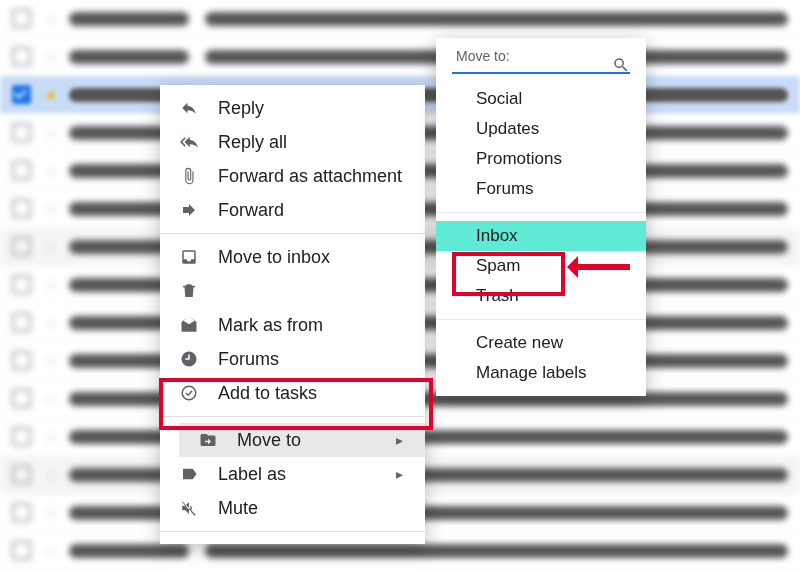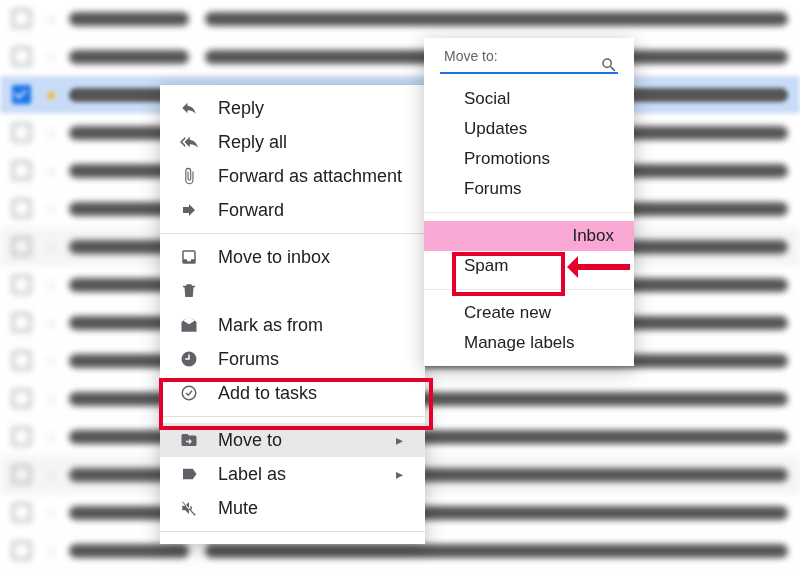--- a/index.html
+++ b/index.html
@@ -24,40 +24,40 @@
 
   .ctx-menu{position:absolute;left:160px;top:85px;width:265px;background:#fff;
     box-shadow:0 4px 18px rgba(0,0,0,.25);padding:6px 0;}
   .mi{display:flex;align-items:center;height:34px;padding:0 22px 0 18px;
     cursor:default;}
   .mi .ic{width:22px;color:#5f6368;margin-right:18px;display:flex;
     align-items:center;justify-content:center;}
   .mi .lbl{flex:1;color:#202124;font-size:18px;}
   .mi .arrow{color:#5f6368;margin-left:8px;}
   .sep{height:1px;background:#e0e0e0;margin:6px 0;}
-  .mi.hl{background:#e8e8e8;}
+  .mi.hl{background:#e8e8e8;margin-left:19px;}
 
   .red-box-mt{position:absolute;left:159px;top:378px;width:266px;height:44px;
     border:4px solid #e4002b;pointer-events:none;}
   .red-box-ib{position:absolute;left:452px;top:252px;width:105px;height:36px;
     border:4px solid #e4002b;pointer-events:none;}
   .red-arrow{position:absolute;left:570px;top:264px;width:60px;height:6px;
     background:#e4002b;pointer-events:none;}
   .red-arrow::before{content:"";position:absolute;left:-14px;top:-8px;
     border:11px solid transparent;border-right-color:#e4002b;}
 
-  .submenu{position:absolute;left:424px;top:38px;width:210px;background:#fff;
+  .submenu{position:absolute;left:436px;top:38px;width:210px;background:#fff;
     box-shadow:0 4px 18px rgba(0,0,0,.25);padding:10px 0 8px;}
   .submenu .hdr{padding:0 20px 4px;font-size:14px;color:#5f6368;}
   .submenu .search-wrap{margin:4px 16px 10px;position:relative;}
   .submenu .search-line{height:0;border-bottom:2px solid #1a73e8;}
   .submenu .search-ic{position:absolute;right:0;top:-16px;color:#5f6368;}
   .submenu .si{height:30px;line-height:30px;padding:0 20px 0 40px;
     font-size:17px;color:#202124;}
-  .submenu .si.hl{background:#f9a8d4;text-align:right;}
+  .submenu .si.hl{background:#5eead4;}
   .submenu .sep2{height:1px;background:#e8e8e8;margin:8px 0;}
 </style>
 </head>
 <body>
 
 <div class="mail-list">
   <div class="row">
       <div class="chk"></div>
       <div class="star">☆</div>
       <div class="blob sender"></div>
@@ -265,20 +265,21 @@
     </span>
     <div class="search-line"></div>
   </div>
   <div class="si">Social</div>
   <div class="si">Updates</div>
   <div class="si">Promotions</div>
   <div class="si">Forums</div>
   <div class="sep2"></div>
   <div class="si hl">Inbox</div>
   <div class="si">Spam</div>
+  <div class="si">Trash</div>
   <div class="sep2"></div>
   <div class="si">Create new</div>
   <div class="si">Manage labels</div>
 </div>
 
 <div class="red-box-mt"></div>
 <div class="red-box-ib"></div>
 <div class="red-arrow"></div>
 
 </body></html>

